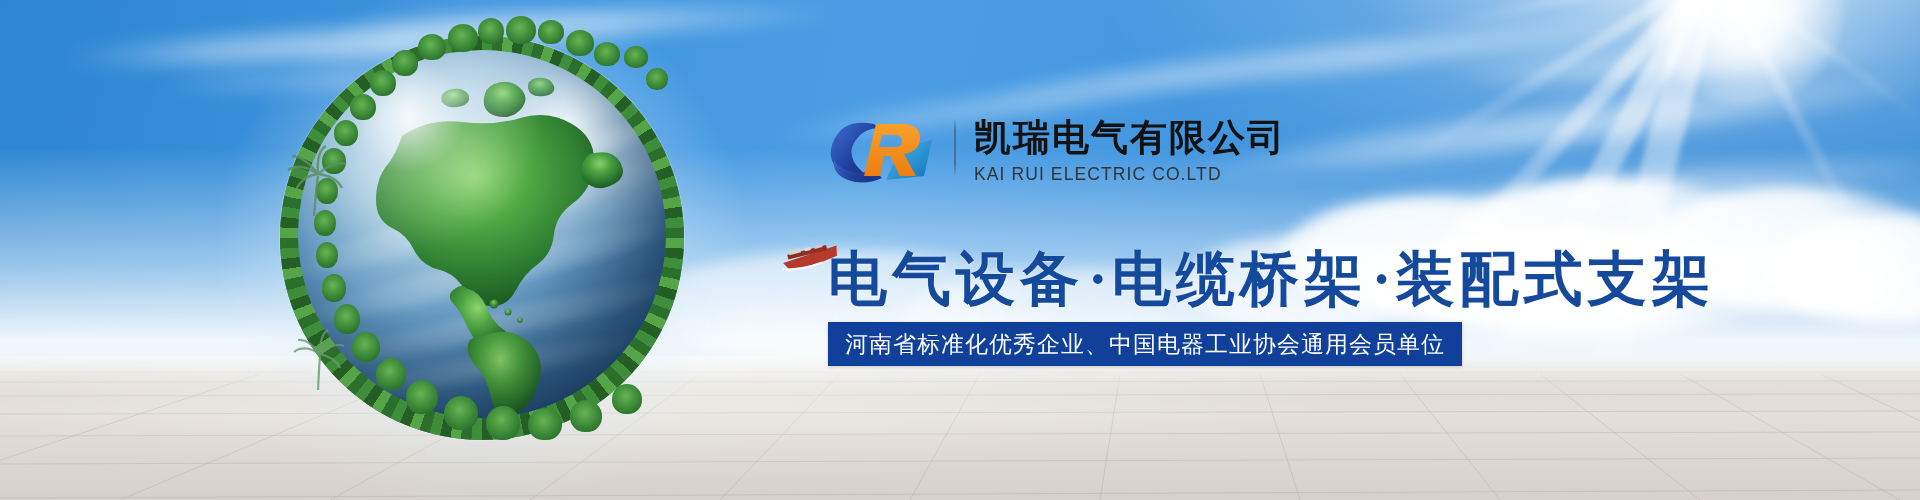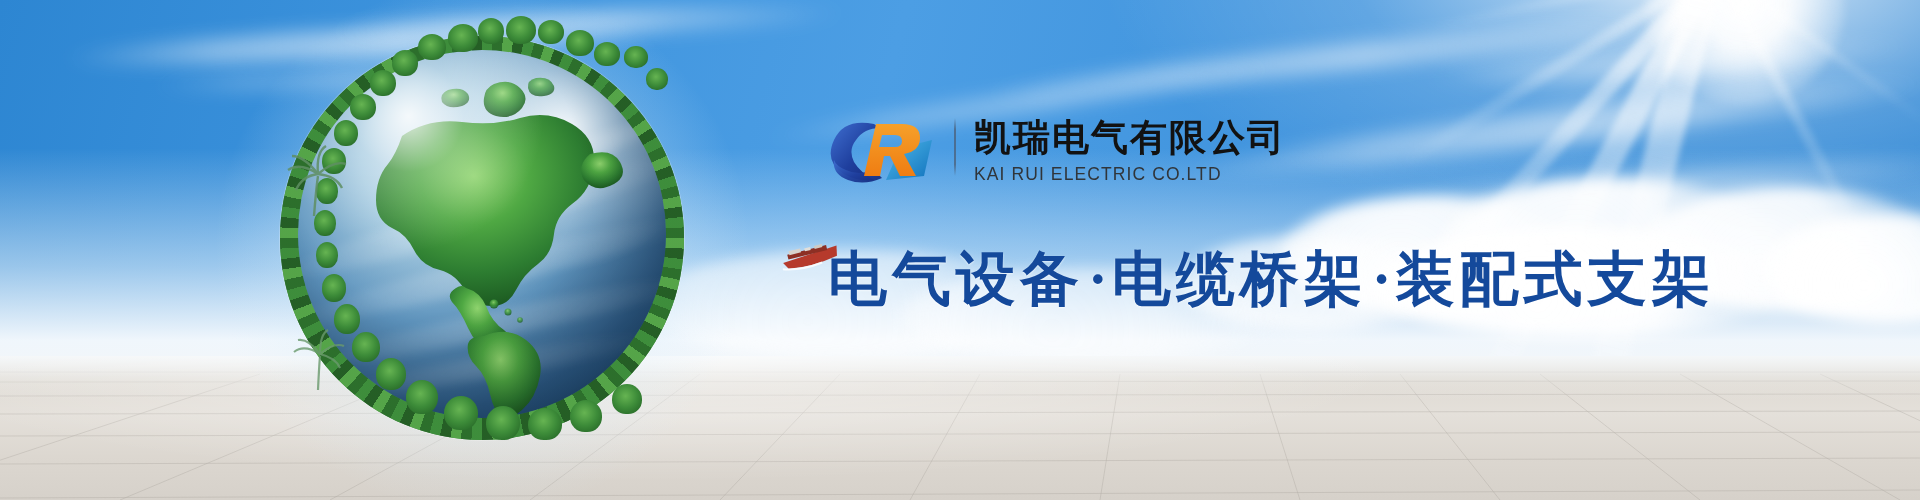--- a/index.html
+++ b/index.html
@@ -470,14 +470,17 @@
         <div class="cn-name">凯瑞电气有限公司</div>
         <div class="en-name">KAI RUI ELECTRIC CO.LTD</div>
       </div>
     </div>
   </div>
 
   <div class="headline">
     <span>电气设备</span><span class="dot">·</span><span>电缆桥架</span><span class="dot">·</span><span>装配式支架</span>
   </div>
 
+  <div class="badge">
+    <span class="badge-text">河南省标准化优秀企业、中国电器工业协会通用会员单位</span>
+  </div>
 
 </div>
 
 </body></html>

